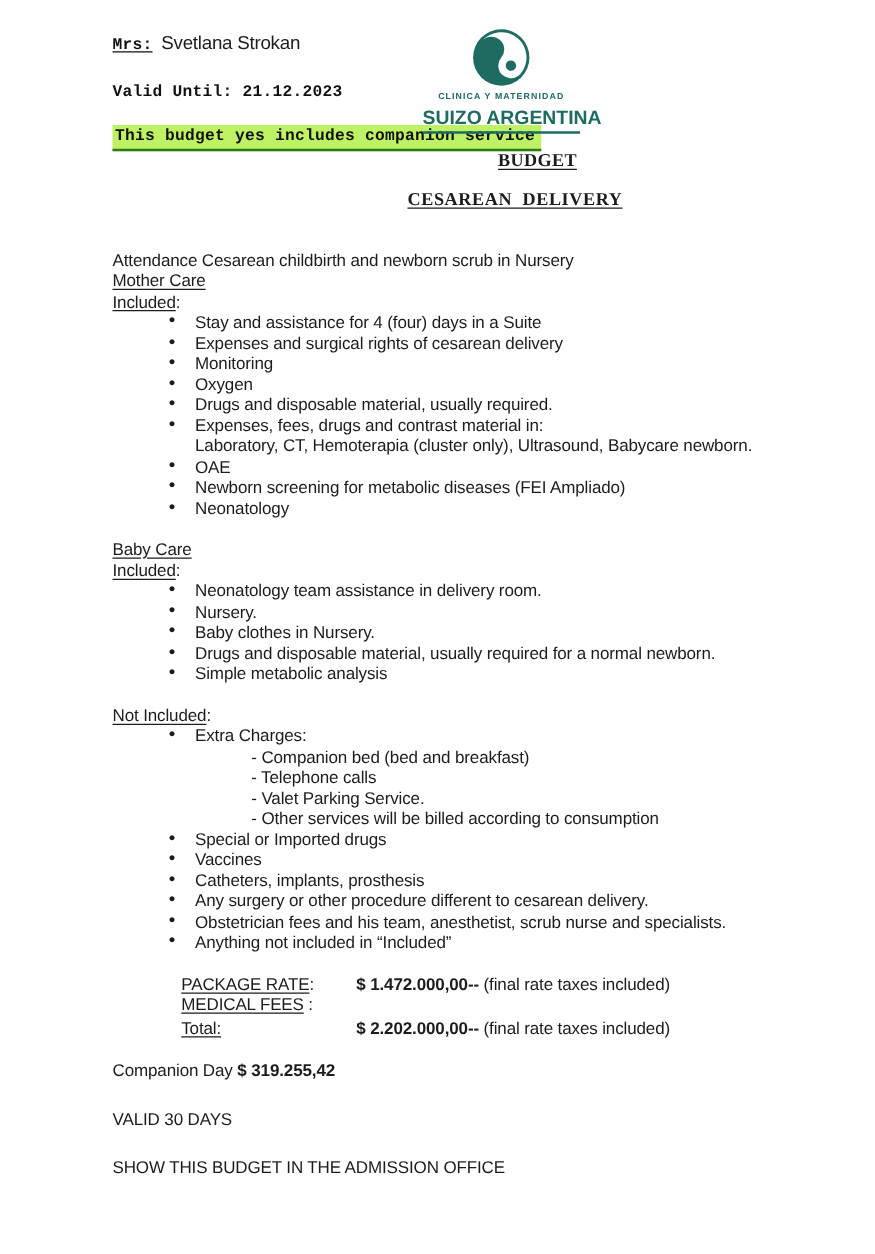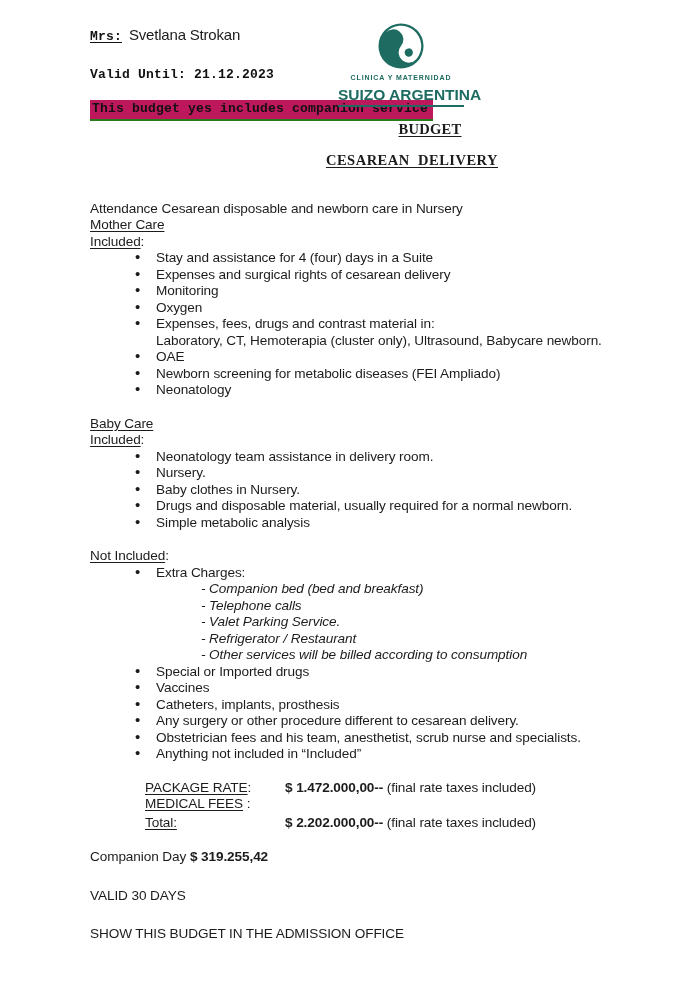--- a/index.html
+++ b/index.html
@@ -19,33 +19,33 @@
   .header { position:relative; height:73px; }
   .patient-name { font-size:15px; margin-left:7px; letter-spacing:-0.2px; }
   .valid-line { margin-top:21px; }
 
   .logo { position:absolute; left:248px; top:-4px; width:126px; text-align:center;
           border-bottom:2px solid #1d6b61; padding-bottom:3px; }
   .logo svg { display:block; margin:0 auto 1px auto; }
   .logo-line1 { font-size:7px; font-weight:bold; letter-spacing:0.9px; color:#1d6b61; white-space:nowrap; }
   .logo-line2 { font-size:15.5px; font-weight:600; letter-spacing:0px; color:#1d6b61; white-space:nowrap; line-height:15px; }
 
-  .green-bar { width:fit-content; background:#be185d; padding:0 5px 1px 2px; border-bottom:2px solid #2b7a1c; }
+  .green-bar { width:fit-content; background:#bef264; padding:0 5px 1px 2px; border-bottom:2px solid #2b7a1c; }
 
   .title-line { text-align:center; font-family:"Liberation Serif", serif; font-weight:bold;
                 font-size:14.5px; position:relative; letter-spacing:0.3px; }
   .budget-line { left:55px; }
   .delivery-line { left:37px; margin-top:15px; letter-spacing:0.5px; }
 
   .intro { margin-top:32px; }
 
   ul.blist { list-style:none; padding-left:50px; }
   ul.blist li { position:relative;margin-left:16px; }
   ul.blist li::before { content:"\2022"; position:absolute; left:-21px; top:-1px; font-size:15px; }
-  .dash-item { margin-left:45px;font-style:italic; }
+  .dash-item { margin-left:45px; }
   .section { margin-top:17px; }
 
   .price-block { margin-left:55px; margin-top:17px; }
   .price-row { display:flex; }
   .price-label { width:140px; flex:none; }
   .price-value { flex:1; }
   .cont { text-align:right; }
   .total-row { margin-top:2px; }
 
   .excedence { margin-top:18px; }
@@ -80,30 +80,31 @@
     <span class="mono">This budget yes includes companion service</span>
   </div>
 
   <div class="title-line budget-line">
     <span class="u">BUDGET</span>
   </div>
   <div class="title-line delivery-line">
     <span class="u">CESAREAN&nbsp; DELIVERY</span>
   </div>
 
-  <div class="intro">Attendance Cesarean disposable and newborn care in Nursery</div>
+  <div class="intro">Attendance Cesarean childbirth and newborn scrub in Nursery</div>
 
   <div>
     <div><span class="u">Mother Care</span></div>
     <div><span class="u">Included</span><span>:</span></div>
     <ul class="blist">
       <li><span>Stay and assistance for 4 (four) days in a Suite</span></li>
       <li><span>Expenses and surgical rights of cesarean delivery</span></li>
       <li><span>Monitoring</span></li>
       <li><span>Oxygen</span></li>
+      <li><span>Drugs and disposable material, usually required.</span></li>
       <li><span>Expenses, fees, drugs and contrast material in:</span>
         <div>Laboratory, CT, Hemoterapia (cluster only), Ultrasound, Babycare newborn.</div>
       </li>
       <li><span>OAE</span></li>
       <li><span>Newborn screening for metabolic diseases (FEI Ampliado)</span></li>
       <li><span>Neonatology</span></li>
     </ul>
   </div>
 
   <div class="section">
@@ -118,21 +119,20 @@
     </ul>
   </div>
 
   <div class="section">
     <div><span class="u">Not Included</span><span>:</span></div>
     <ul class="blist">
       <li><span>Extra Charges:</span>
         <div class="dash-item">- Companion bed (bed and breakfast)</div>
         <div class="dash-item">- Telephone calls</div>
         <div class="dash-item">- Valet Parking Service.</div>
-        <div class="dash-item">- Refrigerator / Restaurant</div>
         <div class="dash-item">- Other services will be billed according to consumption</div>
       </li>
       <li><span>Special or Imported drugs</span></li>
       <li><span>Vaccines</span></li>
       <li><span>Catheters, implants, prosthesis</span></li>
       <li><span>Any surgery or other procedure different to cesarean delivery.</span></li>
       <li><span>Obstetrician fees and his team, anesthetist, scrub nurse and specialists.</span></li>
       <li><span>Anything not included in “Included”</span></li>
     </ul>
   </div>

